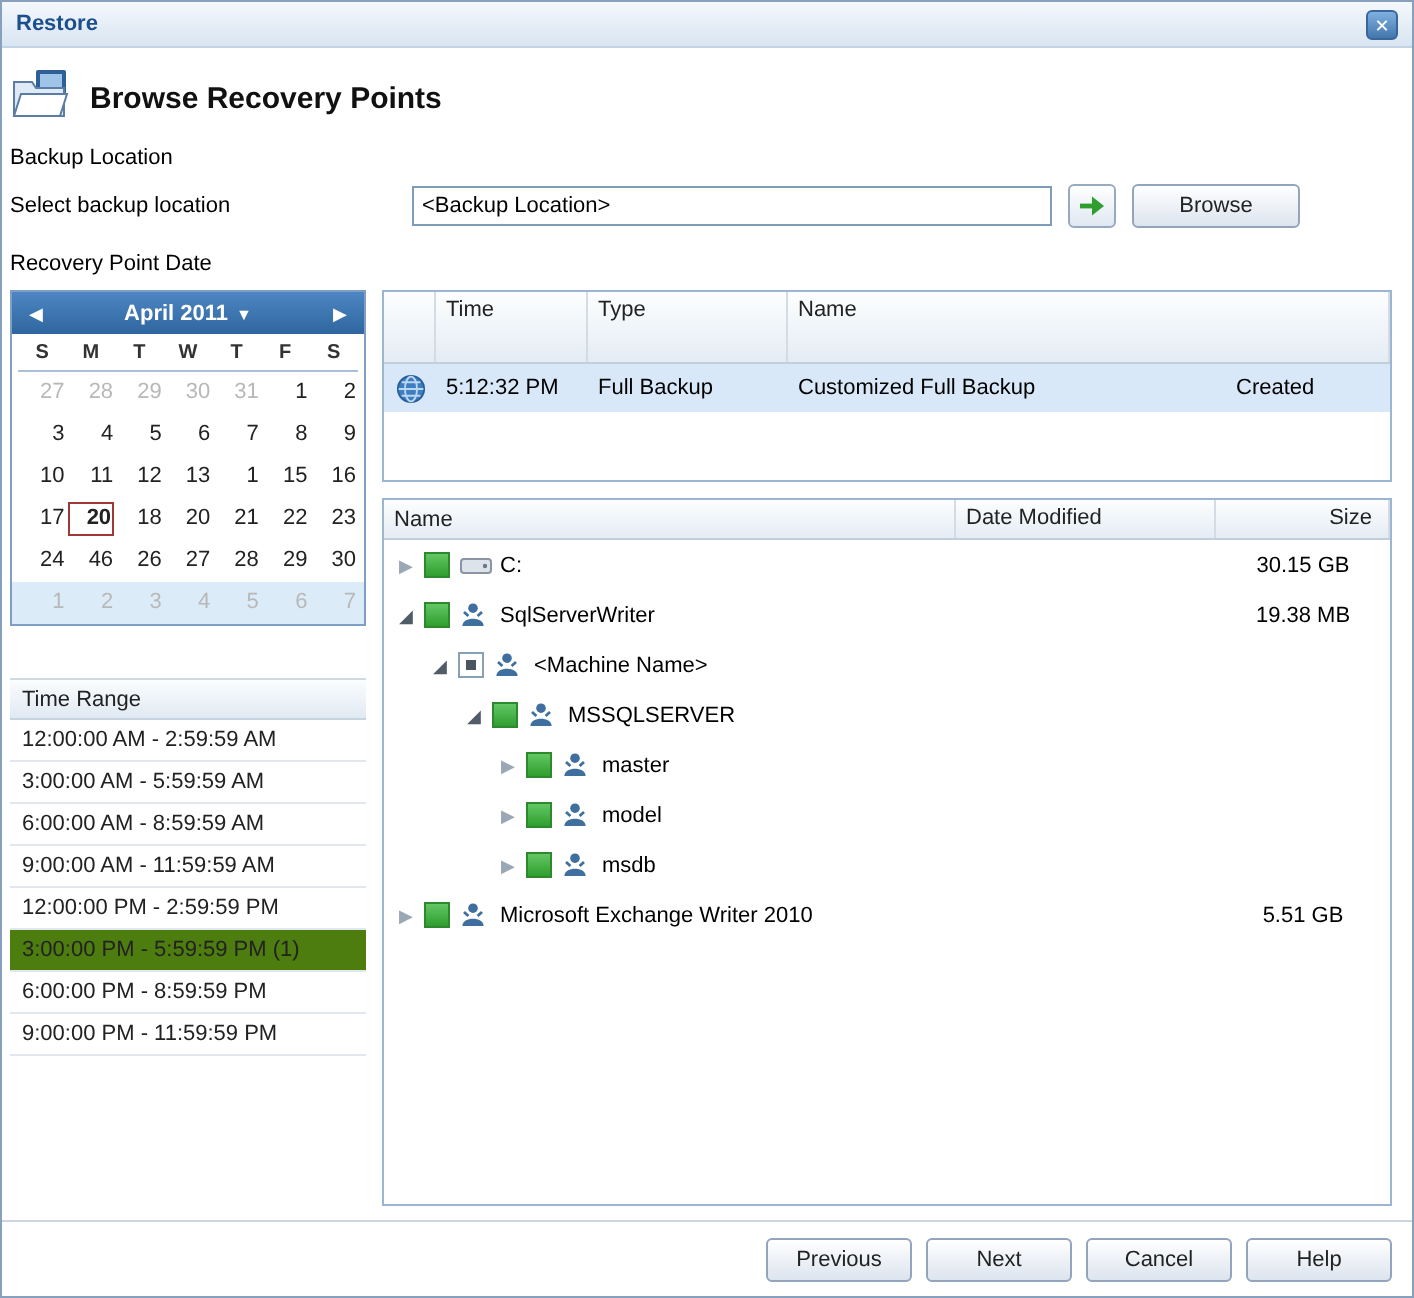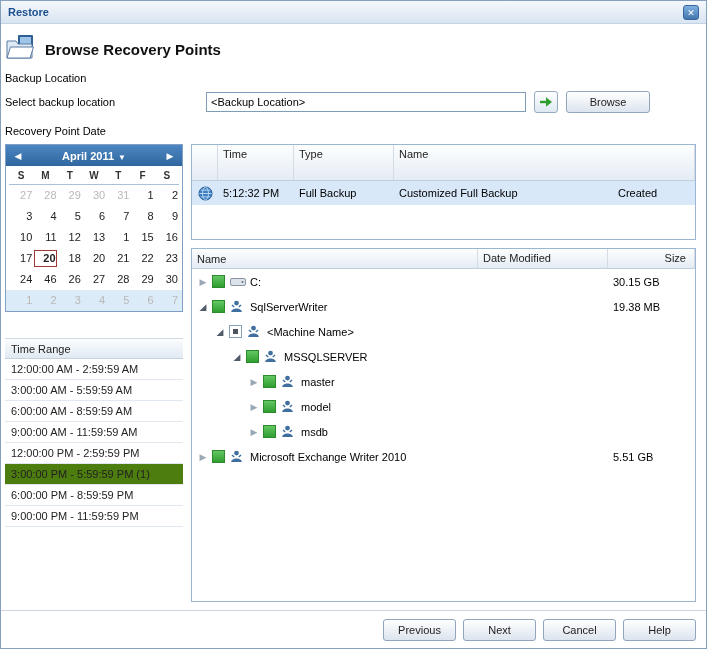--- a/index.html
+++ b/index.html
@@ -51,21 +51,21 @@
   .c-time{width:76px;flex:0 0 76px}
   .c-type{width:100px;flex:0 0 100px}
   .c-name{flex:1}
   .c-status{width:82px;flex:0 0 82px;border-right:none}
   .grid-row{display:flex;height:24px;align-items:center;font-size:11px;cursor:pointer}
   .grid-row.selected{background:#d8e8f8}
   .grid-row .cell{padding:0 5px;overflow:hidden;white-space:nowrap}
   .grid-row .c-icon{display:flex;align-items:center;justify-content:center}
   .t-name{flex:1;display:flex;align-items:center;overflow:hidden;white-space:nowrap}
   .t-date{width:130px;flex:0 0 130px}
-  .t-size{width:87px;flex:0 0 87px;text-align:left;padding-right:8px}
+  .t-size{width:87px;flex:0 0 87px;text-align:center;padding-right:8px}
   .h-size{text-align:right}
   .h-name{border-right:1px solid #d3dbe4}
   .tree-row{display:flex;height:25px;align-items:center;font-size:11px;cursor:pointer}
   .tree-row .cell{padding:0 5px}
   .expander{width:14px;flex:0 0 14px;display:inline-block;font-size:9px;color:#9aa7b5;text-align:center}
   .expander.expanded{color:#505c68}
   .chk{width:13px;height:13px;flex:0 0 13px;border:1px solid #86a0b6;background:#fff;display:inline-block;margin:0 5px 0 2px;position:relative;cursor:pointer}
   .chk.checked{background:linear-gradient(#63c763,#2f9e2f);border-color:#2c8a2c}
   .chk.partial::after{content:'';position:absolute;left:3px;top:3px;width:5px;height:5px;background:#4a5560}
   .t-icon{width:16px;flex:0 0 16px;display:inline-flex;align-items:center;margin-right:4px}

